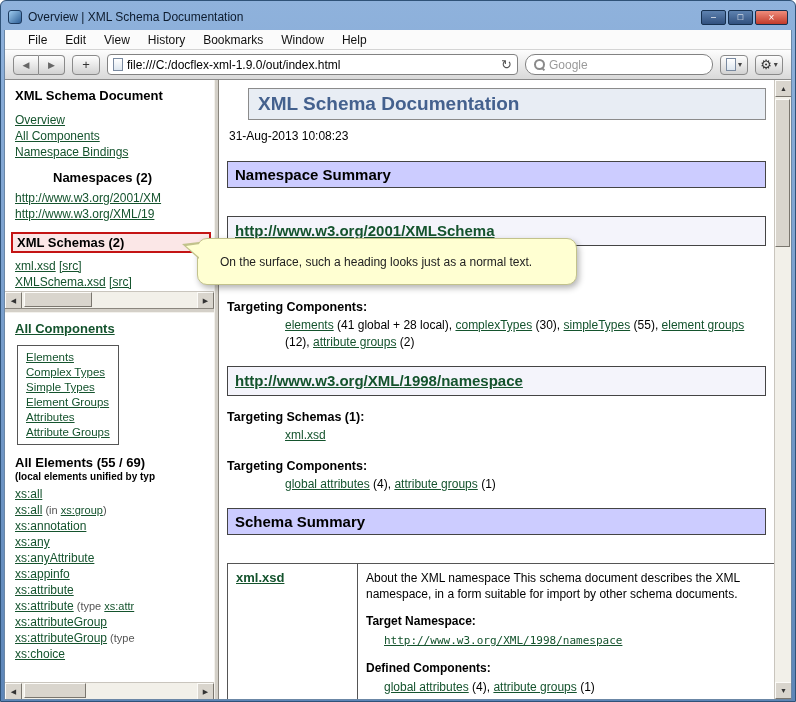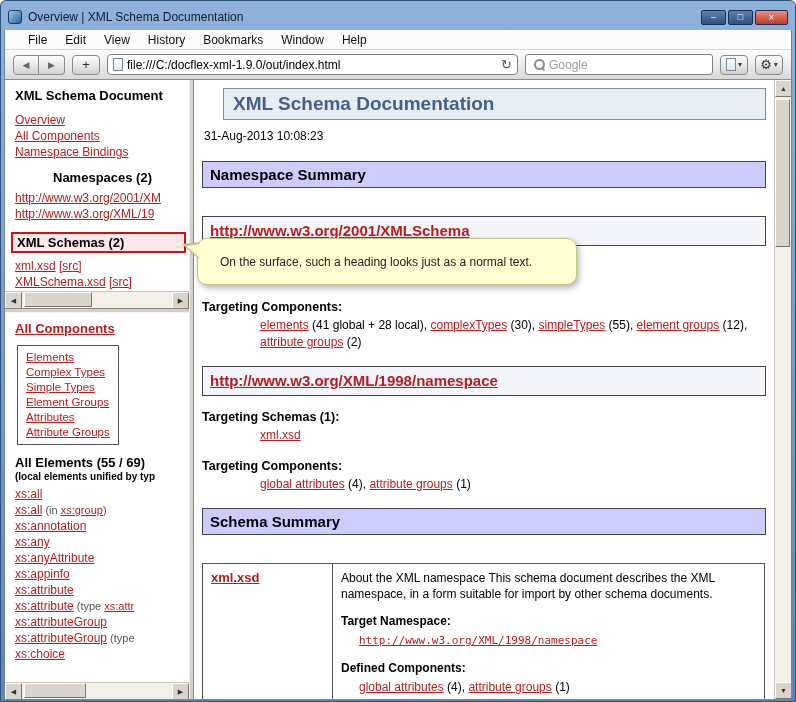--- a/index.html
+++ b/index.html
@@ -27,38 +27,38 @@
   .nav-btn.left { border-radius:4px 0 0 4px; }
   .nav-btn.right { border-radius:0 4px 4px 0; border-left:none; }
   .tool-btn { height:20px; min-width:28px; background:linear-gradient(#fefefe,#d2d2d2); border:1px solid #8a8a8a;
               border-radius:4px; font-size:13px; color:#333; display:flex; align-items:center; justify-content:center; gap:2px; padding:0 4px; }
   .address-bar { flex:1; height:21px; background:#fff; border:1px solid #828282; border-radius:4px;
                  display:flex; align-items:center; padding:0 5px; gap:4px; }
   .page-ico { width:10px; height:13px; background:linear-gradient(#fff,#dde6ef); border:1px solid #7a8aa0; display:inline-block; }
   .address-input { flex:1; border:none; outline:none; background:transparent; font-size:12px; color:#000;
                    font-family:"Liberation Sans",sans-serif; }
   .refresh { font-size:13px; color:#555; }
-  .search-bar { width:188px; height:21px; background:#fff; border:1px solid #828282; border-radius:3px;
+  .search-bar { width:188px; height:21px; background:#fff; border:1px solid #828282; border-radius:10px;
                 display:flex; align-items:center; padding:0 8px; gap:5px; }
   .mag { width:12px; height:12px; position:relative; display:inline-block; }
   .mag::before { content:""; position:absolute; width:7px; height:7px; border:2px solid #8a8a8a; border-radius:50%; left:0; top:0; }
   .mag::after { content:""; position:absolute; width:4px; height:2px; background:#8a8a8a; transform:rotate(45deg); left:7px; top:9px; }
   .search-input { flex:1; border:none; outline:none; background:transparent; font-size:12px; color:#333;
                   font-family:"Liberation Sans",sans-serif; }
   .search-input::placeholder { color:#9a9a9a; }
   .dd { font-size:8px; color:#444; }
   
   .content { flex:1; display:flex; background:#fff; overflow:hidden; }
-  .sidebar { width:184px; display:flex; flex-direction:column; }
+  .sidebar { width:209px; display:flex; flex-direction:column; }
   .vdivider { width:5px; background:#d4d0c8; border-left:1px solid #f3f1ec; border-right:1px solid #8a867e; }
   .frame-top { height:228px; display:flex; flex-direction:column; }
   .frame-bottom { flex:1; display:flex; flex-direction:column; overflow:hidden; }
   .hdivider { height:5px; background:#d4d0c8; border-top:1px solid #8a867e; border-bottom:1px solid #f3f1ec; }
   .frame-pane { flex:1; overflow:hidden; padding:8px 0 0 10px; }
-  a { color:#b91c1c; text-decoration:underline; cursor:pointer; }
+  a { color:#14532d; text-decoration:underline; cursor:pointer; }
   .sb-title { font-size:13px; font-weight:bold; margin-bottom:9px; white-space:nowrap; }
   .sb-link { font-size:12px; line-height:16px; white-space:nowrap; }
   .sb-heading { font-size:13px; font-weight:bold; margin:10px 0 5px 0; white-space:nowrap;padding-left:38px; }
   .red-hl { border:2px solid #c41414; background:#fbe7e7; padding:1px 4px; margin-right:3px; margin-left:-4px; }
   .comp-box { border:1px solid #555; background:#fff; display:inline-block; padding:4px 8px; margin:7px 0 10px 2px; }
   .comp-box .sb-link { line-height:15px; font-size:11.5px; }
   .note { font-size:10px; font-weight:bold; margin-bottom:4px; white-space:nowrap; }
   .gray { color:#555; font-size:11px; }
   .small-ref { font-size:11px; }
   

